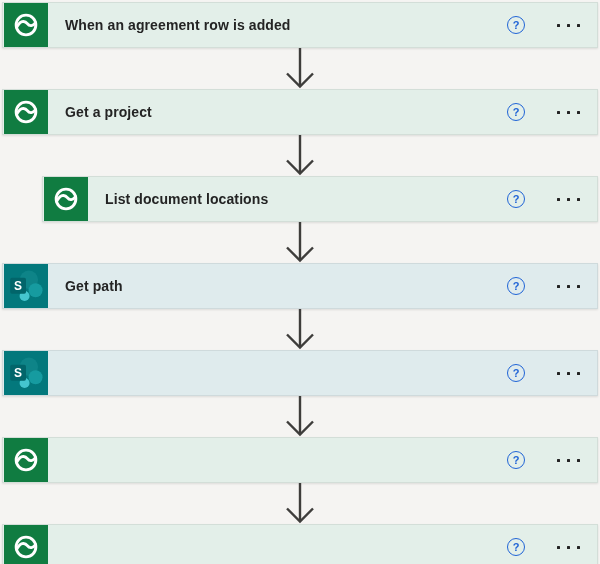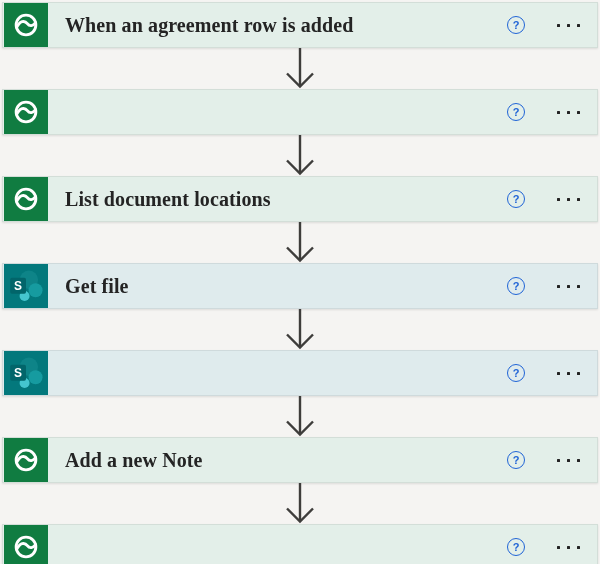--- a/index.html
+++ b/index.html
@@ -22,26 +22,25 @@
   }
   .tile{
     flex:0 0 46px;
     width:46px;height:100%;
     display:flex;align-items:center;justify-content:center;
     overflow:hidden;
   }
   .tile svg{display:block;width:100%;height:100%;}
   .title{
     margin-left:16px;
-    font-size:20px;
+    font-size:14px;
     font-weight:600;
     color:#242424;
     white-space:nowrap;
     letter-spacing:0.1px;
-    font-family:Liberation Serif, serif;
   }
   .actions{
     margin-left:auto;
     display:flex;align-items:center;
     gap:30px;
     padding-right:15px;
   }
   .help{
     width:18px;height:18px;
     box-sizing:border-box;
@@ -111,40 +110,41 @@
 
       <svg class="ic-dataverse" viewBox="0 0 46 46" xmlns="http://www.w3.org/2000/svg" style="display: block;">
         <rect x="0" y="0" width="46" height="46" fill="#107c41"></rect>
         <g fill="none" stroke="#ffffff" stroke-width="3" stroke-linecap="round">
           <circle cx="23" cy="23" r="10.3" stroke-linecap="butt"></circle>
           <path d="M 13.2 25.6 C 16.6 18.4, 21.6 17.8, 24.4 21.6 C 26.8 24.8, 30.4 24.2, 33.0 20.4"></path>
         </g>
       </svg>
 
     </div>
+    <div class="title">Get a project</div>
     <div class="actions">
       <div class="help" style="border-color: rgb(32, 100, 214); color: rgb(32, 100, 214);">?</div>
       <div class="menu">
           <span class="dot" style="background: rgb(36, 36, 36);"></span>
           <span class="dot" style="background: rgb(36, 36, 36);"></span>
           <span class="dot" style="background: rgb(36, 36, 36);"></span>
         </div>
     </div>
   </div>
 
   <div class="arrow-wrap" style="top: 135px; height: 41px;">
     <svg width="34" height="41" viewBox="0 0 34 41" xmlns="http://www.w3.org/2000/svg">
       <g fill="none" stroke-width="2.4" stroke="#3e3d3b">
         <line x1="17" y1="0" x2="17" y2="37"></line>
         <polyline points="4,25.5 17,38.5 30,25.5"></polyline>
       </g>
     </svg>
   </div>
 
-  <div class="step" style="top: 176px; background: rgb(227, 239, 233);">
+  <div class="step" style="top: 176px; background: rgb(227, 239, 233); margin-left: 40px;">
     <div class="tile">
 
       <svg class="ic-dataverse" viewBox="0 0 46 46" xmlns="http://www.w3.org/2000/svg" style="display: block;">
         <rect x="0" y="0" width="46" height="46" fill="#107c41"></rect>
         <g fill="none" stroke="#ffffff" stroke-width="3" stroke-linecap="round">
           <circle cx="23" cy="23" r="10.3" stroke-linecap="butt"></circle>
           <path d="M 13.2 25.6 C 16.6 18.4, 21.6 17.8, 24.4 21.6 C 26.8 24.8, 30.4 24.2, 33.0 20.4"></path>
         </g>
       </svg>
 
@@ -174,21 +174,21 @@
 
       <svg class="ic-sharepoint" viewBox="0 0 46 46" xmlns="http://www.w3.org/2000/svg" style="display: block;">
         <rect x="0" y="0" width="46" height="46" fill="#03787c"></rect>
         <circle cx="26" cy="16.5" r="9.6" fill="#0e8488"></circle>
         <circle cx="33" cy="27.5" r="7.3" fill="#169ba0"></circle>
         <circle cx="21.5" cy="33.5" r="5.2" fill="#45c6cf"></circle>
         <rect x="6.5" y="14.5" width="16.5" height="16.5" rx="1.8" fill="#02656a"></rect>
         <text x="14.7" y="27.4" text-anchor="middle" font-family="Liberation Sans, sans-serif" font-size="12.5" font-weight="700" fill="#ffffff">S</text>
       </svg>
     </div>
-    <div class="title">Get file</div>
+    <div class="title">Get path</div>
     <div class="actions">
       <div class="help" style="border-color: rgb(32, 100, 214); color: rgb(32, 100, 214);">?</div>
       <div class="menu">
           <span class="dot" style="background: rgb(36, 36, 36);"></span>
           <span class="dot" style="background: rgb(36, 36, 36);"></span>
           <span class="dot" style="background: rgb(36, 36, 36);"></span>
         </div>
     </div>
   </div>
 
@@ -237,21 +237,20 @@
 
       <svg class="ic-dataverse" viewBox="0 0 46 46" xmlns="http://www.w3.org/2000/svg" style="display: block;">
         <rect x="0" y="0" width="46" height="46" fill="#107c41"></rect>
         <g fill="none" stroke="#ffffff" stroke-width="3" stroke-linecap="round">
           <circle cx="23" cy="23" r="10.3" stroke-linecap="butt"></circle>
           <path d="M 13.2 25.6 C 16.6 18.4, 21.6 17.8, 24.4 21.6 C 26.8 24.8, 30.4 24.2, 33.0 20.4"></path>
         </g>
       </svg>
 
     </div>
-    <div class="title">Add a new Note</div>
     <div class="actions">
       <div class="help" style="border-color: rgb(32, 100, 214); color: rgb(32, 100, 214);">?</div>
       <div class="menu">
           <span class="dot" style="background: rgb(36, 36, 36);"></span>
           <span class="dot" style="background: rgb(36, 36, 36);"></span>
           <span class="dot" style="background: rgb(36, 36, 36);"></span>
         </div>
     </div>
   </div>
 

